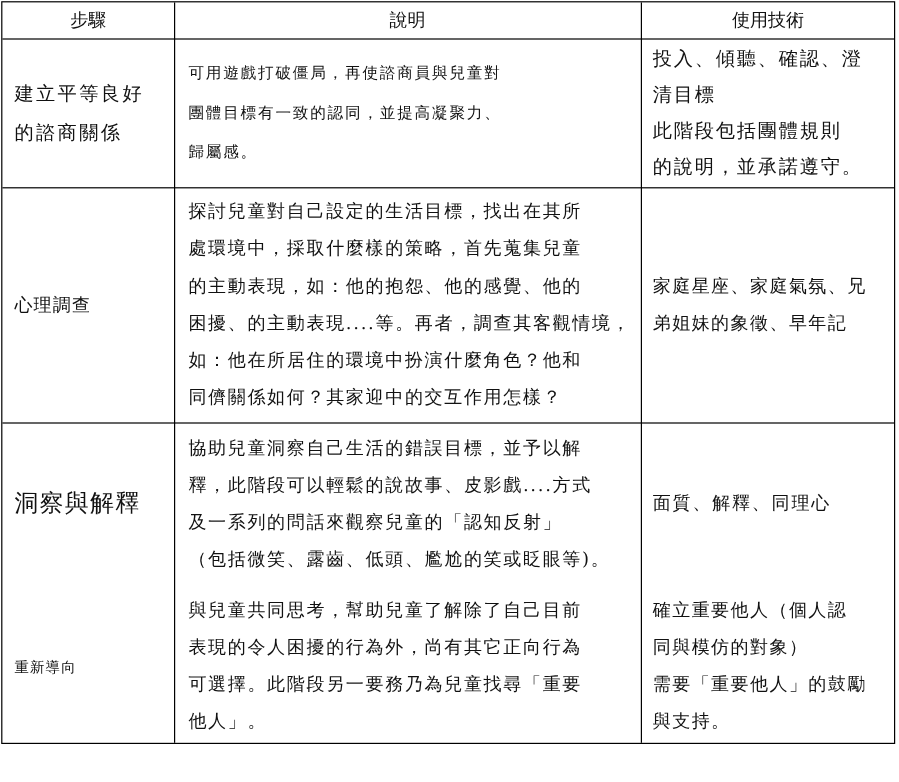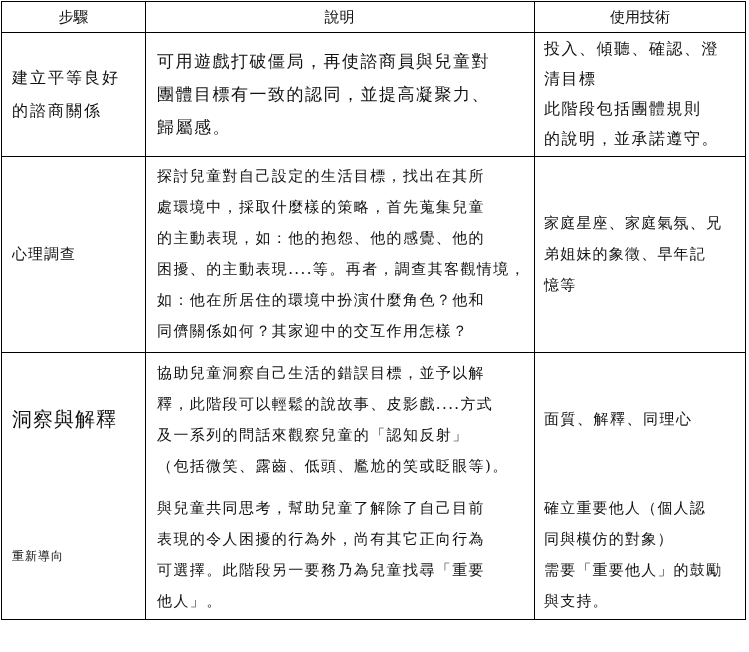--- a/index.html
+++ b/index.html
@@ -26,21 +26,21 @@
   <div class="hline" style="top:350px"></div>
 
   <div class="cell hdr" style="left:0;top:0;width:143px;height:30px">步驟</div>
   <div class="cell hdr" style="left:143px;top:0;width:389px;height:30px">說明</div>
   <div class="cell hdr" style="left:532px;top:0;width:212px;height:30px">使用技術</div>
 
   <div class="cell t2" style="left:10px;top:30px;width:133px;height:124px">
     <span class="line">建立平等良好</span>
     <span class="line">的諮商關係</span>
   </div>
-  <div class="cell" style="left:155px;top:30px;width:377px;height:124px;font-size:17px;line-height:33px;letter-spacing:1.5px">
+  <div class="cell" style="left:155px;top:30px;width:377px;height:124px;font-size:13px;line-height:33px;letter-spacing:1.5px">
     <span class="line">可用遊戲打破僵局，再使諮商員與兒童對</span>
     <span class="line">團體目標有一致的認同，並提高凝聚力、</span>
     <span class="line">歸屬感。</span>
   </div>
   <div class="cell" style="left:542px;top:30px;width:202px;height:124px;font-size:16px;line-height:30px;letter-spacing:1.5px">
     <span class="line">投入、傾聽、確認、澄</span>
     <span class="line">清目標</span>
     <span class="line">此階段包括團體規則</span>
     <span class="line">的說明，並承諾遵守。</span>
   </div>
@@ -52,21 +52,20 @@
     <span class="line">探討兒童對自己設定的生活目標，找出在其所</span>
     <span class="line">處環境中，採取什麼樣的策略，首先蒐集兒童</span>
     <span class="line">的主動表現，如：他的抱怨、他的感覺、他的</span>
     <span class="line">困擾、的主動表現....等。再者，調查其客觀情境，</span>
     <span class="line">如：他在所居住的環境中扮演什麼角色？他和</span>
     <span class="line">同儕關係如何？其家迎中的交互作用怎樣？</span>
   </div>
   <div class="cell" style="left:542px;top:154px;width:202px;height:196px;font-size:15px;line-height:31px;letter-spacing:1.2px">
     <span class="line">家庭星座、家庭氣氛、兄</span>
     <span class="line">弟姐妹的象徵、早年記</span>
-    <span class="line">憶等</span>
   </div>
 
   <div class="cell" style="left:10px;top:350px;width:133px;height:134px;font-size:20px;letter-spacing:1px">
     <span class="line">洞察與解釋</span>
   </div>
   <div class="cell" style="left:155px;top:352px;width:377px;height:132px;font-size:15px;line-height:31px;letter-spacing:1.4px">
     <span class="line">協助兒童洞察自己生活的錯誤目標，並予以解</span>
     <span class="line">釋，此階段可以輕鬆的說故事、皮影戲....方式</span>
     <span class="line">及一系列的問話來觀察兒童的「認知反射」</span>
     <span class="line">（包括微笑、露齒、低頭、尷尬的笑或眨眼等)。</span>

